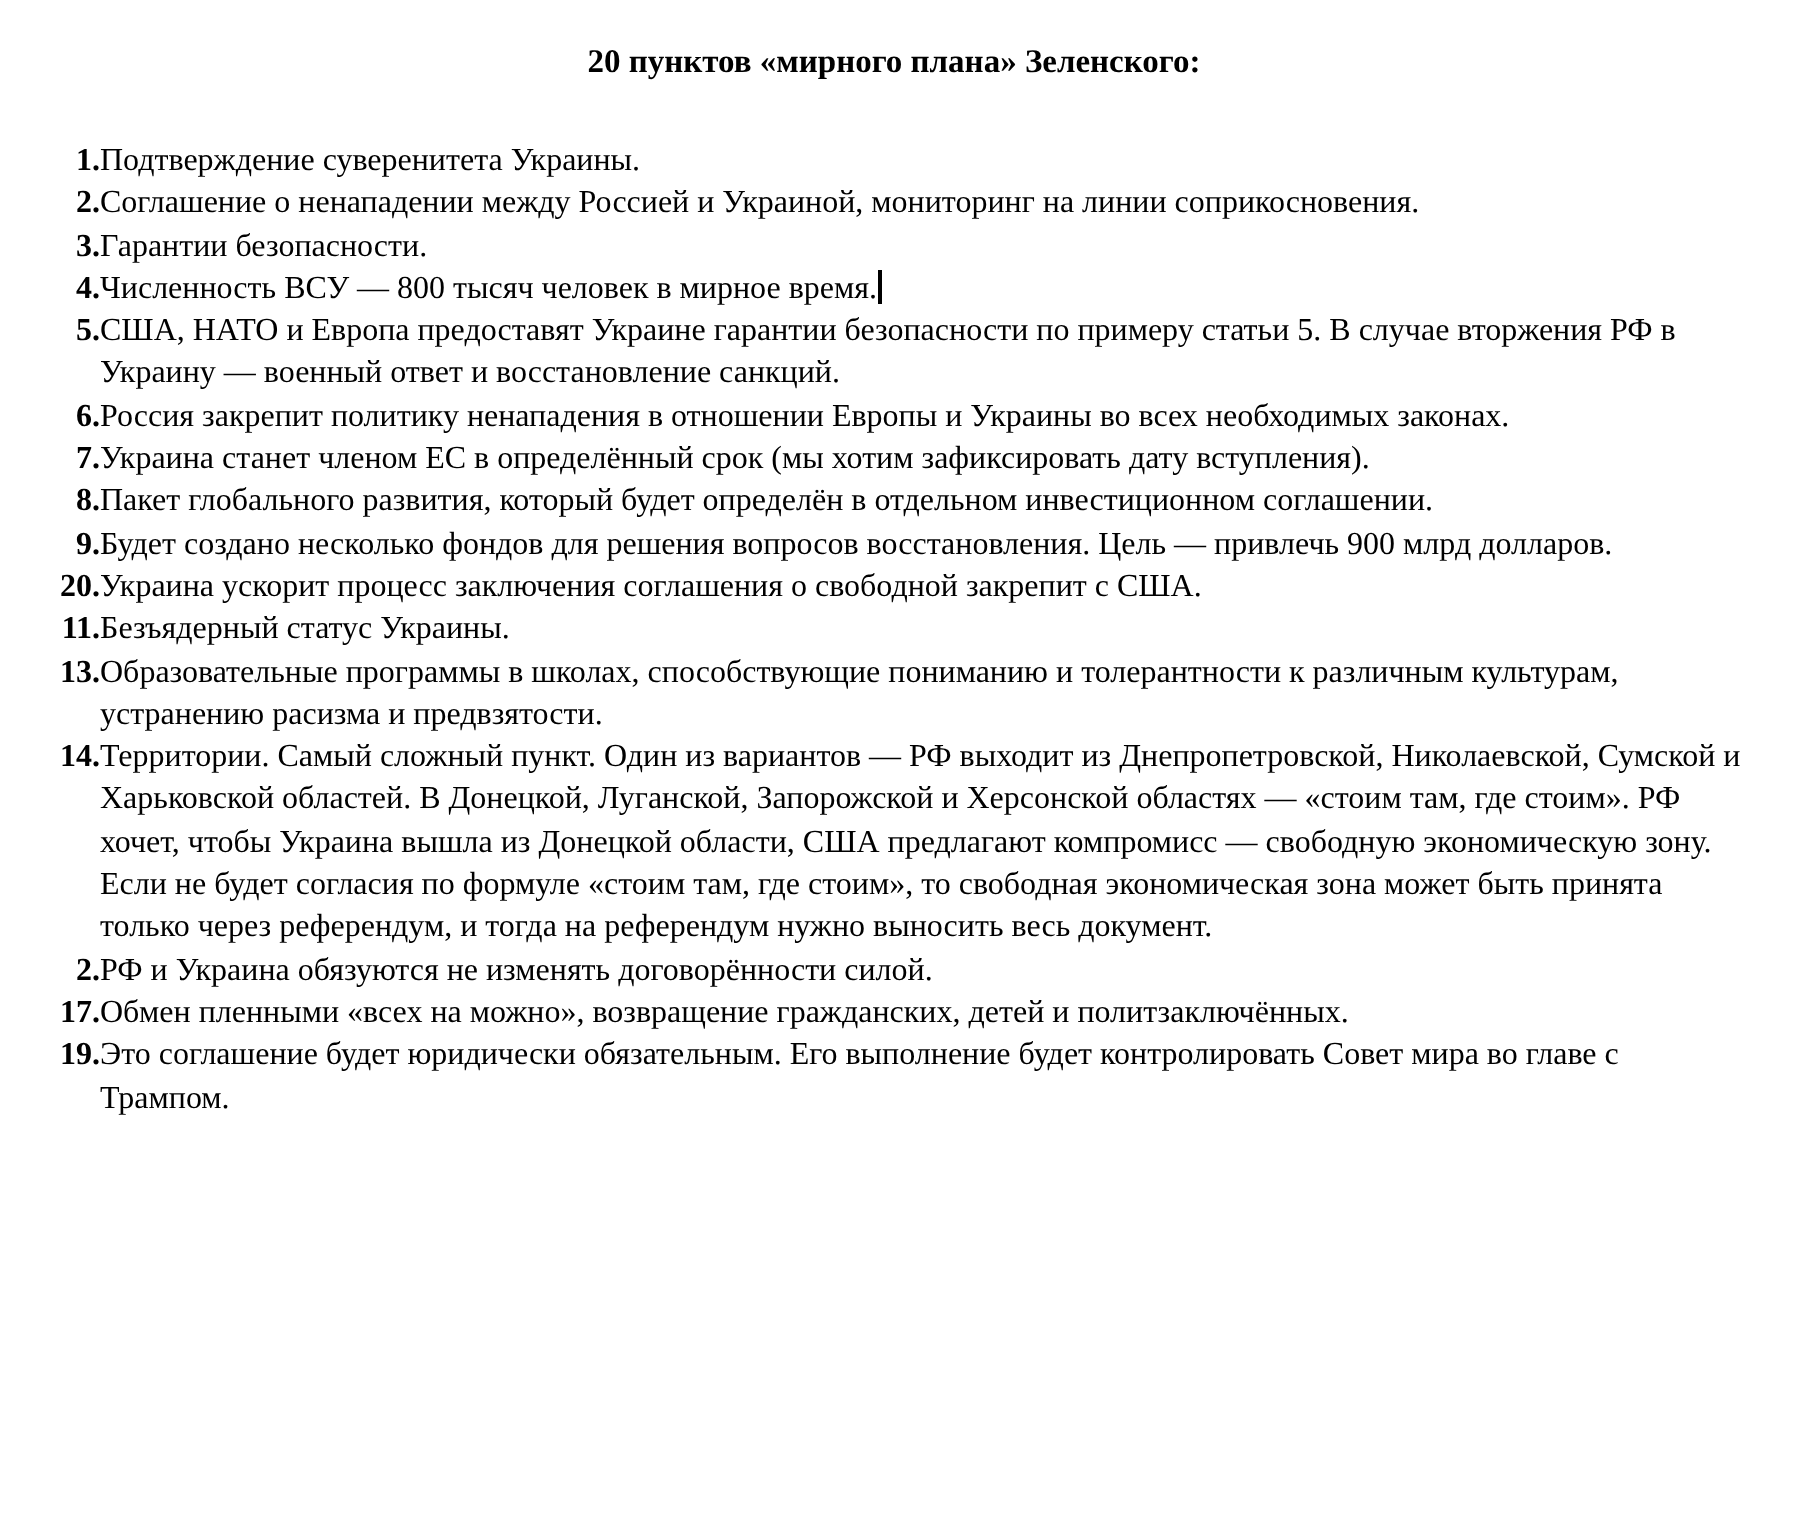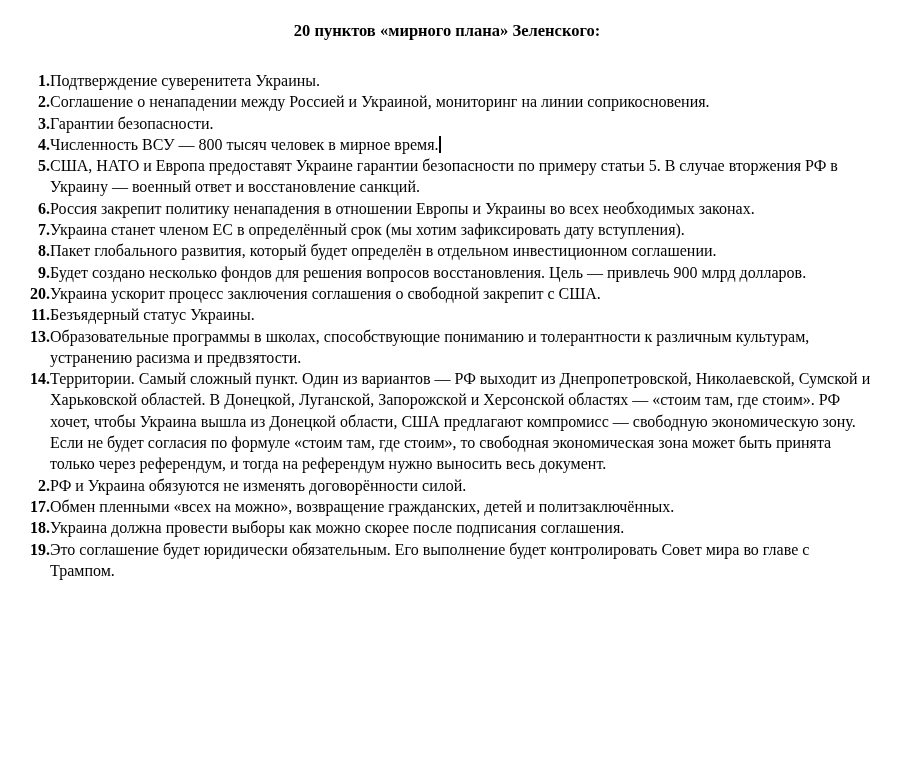--- a/index.html
+++ b/index.html
@@ -136,24 +136,20 @@
     <span class="item-number">2.</span>
     <span class="item-text">РФ и Украина обязуются не изменять договорённости силой.</span>
   </li>
 
 
   <li>
     <span class="item-number">17.</span>
     <span class="item-text">Обмен пленными «всех на можно», возвращение гражданских, детей и политзаключённых.</span>
   </li>
 
-  <li>
-    <span class="item-number">18.</span>
-    <span class="item-text">Украина должна провести выборы как можно скорее после подписания соглашения.</span>
-  </li>
 
   <li>
     <span class="item-number">19.</span>
     <span class="item-text">Это соглашение будет юридически обязательным. Его выполнение будет контролировать Совет мира во главе с Трампом.</span>
   </li>
 
 </ol>
 </div>
 
 </body></html>

